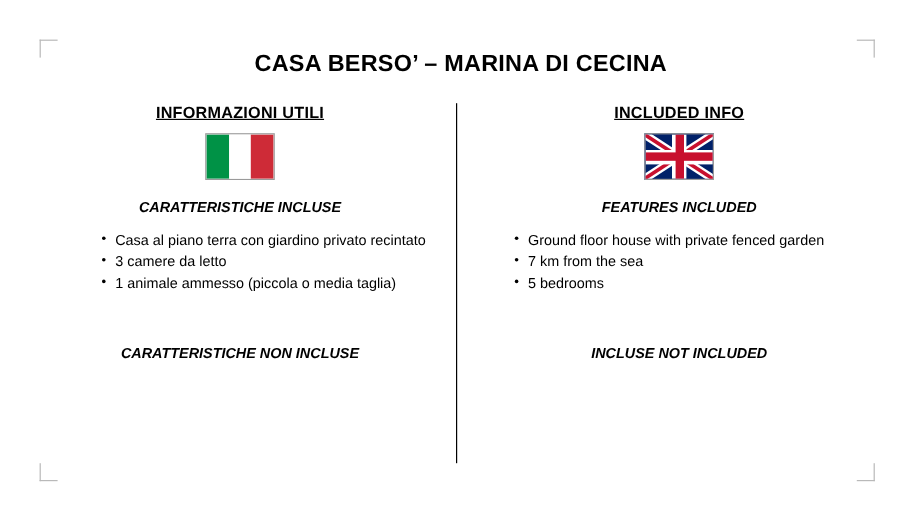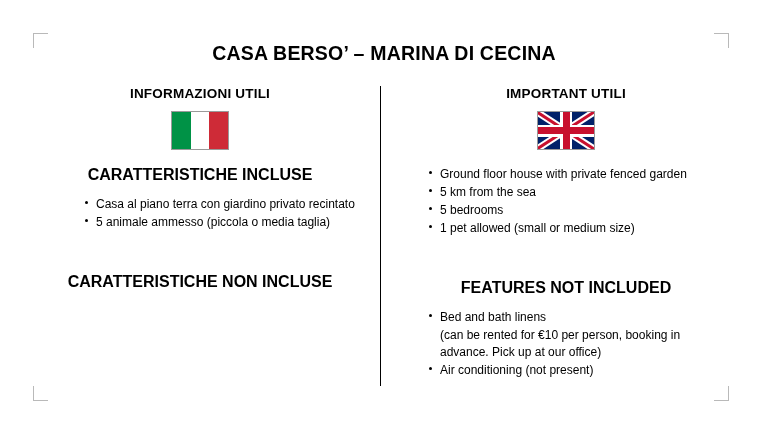--- a/index.html
+++ b/index.html
@@ -62,20 +62,21 @@
   }
   .col-left { left: 26px; }
   .col-right { left: 392px; }
 
   .col-heading {
     text-align: center;
     font-size: 13.5px;
     font-weight: bold;
     letter-spacing: 0.2px;
     margin: 0 0 10px 0;
+    text-decoration: underline;
   }
 
   .flag-wrap {
     display: flex;
     justify-content: center;
     margin: 6px 0 16px 0;
   }
 
   .flag {
     width: 56px;
@@ -100,23 +101,24 @@
     top: 17px; left: -9px; transform: rotate(33deg); transform-origin: center; }
   .uk-dr2 { width: 73px; height: 3px; background: #c8102e;
     top: 17px; left: -9px; transform: rotate(-33deg); transform-origin: center; }
   .uk-wv { width: 12px; height: 37px; background: #ffffff; left: 22px; top: 0; }
   .uk-wh { width: 56px; height: 12px; top: 12.5px; left: 0; background: #ffffff; }
   .uk-rv { width: 7px; height: 37px; background: #c8102e; left: 24.5px; top: 0; }
   .uk-rh { width: 56px; height: 7px; top: 15px; left: 0; background: #c8102e; }
 
   .section-heading {
     text-align: center;
-    font-size: 16px;
+    font-size: 12px;
     font-weight: bold;
     margin: 0 0 12px 0;
+    font-style: italic;
   }
   .section-heading.second {
     margin-top: 42px;
     text-align: center;
   }
 
   ul.bullets {
     list-style: none;
     margin: 11px;
     padding: 0 0 0 48px;
@@ -169,52 +171,48 @@
       <div class="flag flag-it">
         <span class="it-green"></span>
         <span class="it-white"></span>
         <span class="it-red"></span>
       </div>
     </div>
 
     <div class="section-heading">CARATTERISTICHE INCLUSE</div>
     <ul class="bullets">
       <li>Casa al piano terra con giardino privato recintato</li>
-      <li>5 animale ammesso (piccola o media taglia)</li>
+      <li>3 camere da letto</li>
+      <li>1 animale ammesso (piccola o media taglia)</li>
     </ul>
 
     <div class="section-heading second">CARATTERISTICHE NON INCLUSE</div>
     <ul class="bullets">
     </ul>
   </div>
 
   <div class="col col-right">
-    <div class="col-heading">IMPORTANT UTILI</div>
+    <div class="col-heading">INCLUDED INFO</div>
 
     <div class="flag-wrap">
       <div class="flag flag-uk">
         <i class="uk-dw1"></i>
         <i class="uk-dw2"></i>
         <i class="uk-dr1"></i>
         <i class="uk-dr2"></i>
         <i class="uk-wv"></i>
         <i class="uk-wh"></i>
         <i class="uk-rv"></i>
         <i class="uk-rh"></i>
       </div>
     </div>
 
+    <div class="section-heading">FEATURES INCLUDED</div>
     <ul class="bullets">
       <li>Ground floor house with private fenced garden</li>
-      <li>5 km from the sea</li>
+      <li>7 km from the sea</li>
       <li>5 bedrooms</li>
-      <li>1 pet allowed (small or medium size)</li>
     </ul>
 
-    <div class="section-heading second">FEATURES NOT INCLUDED</div>
-    <ul class="bullets">
-      <li>Bed and bath linens</li>
-      <li class="cont">(can be rented for €10 per person, booking in advance. Pick up at our office)</li>
-      <li>Air conditioning (not present)</li>
-    </ul>
+    <div class="section-heading second">INCLUSE NOT INCLUDED</div>
   </div>
 
 </div>
 
 </body></html>

